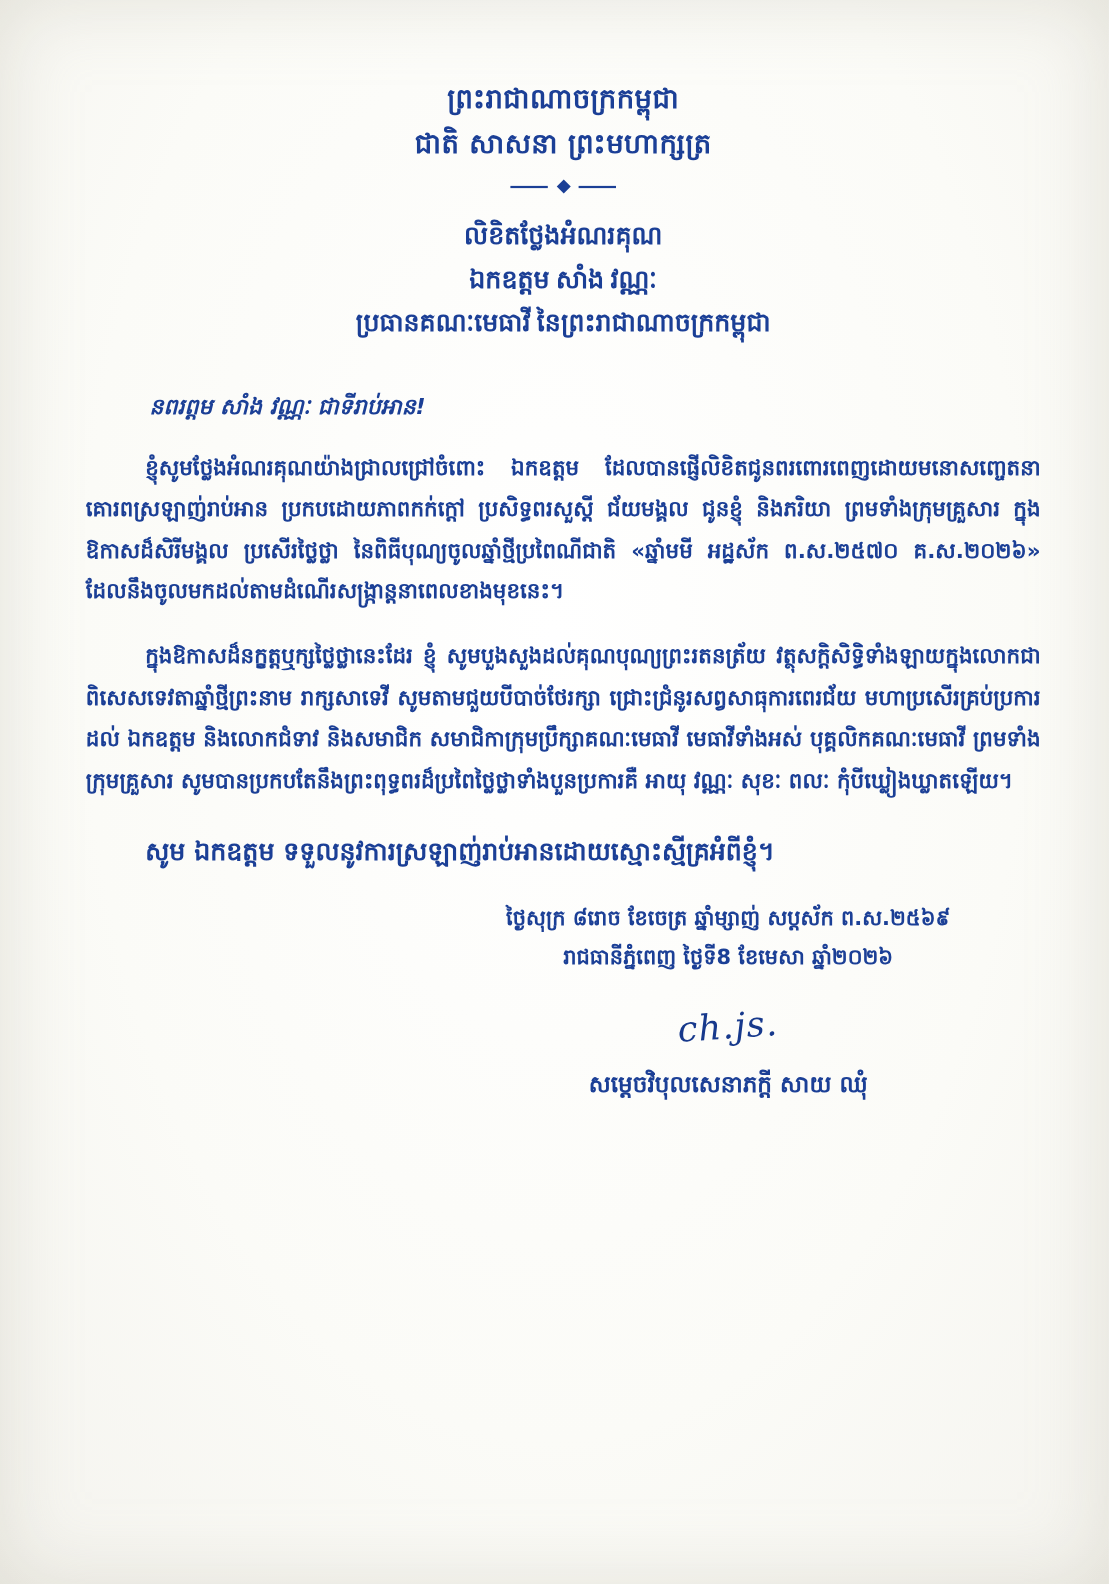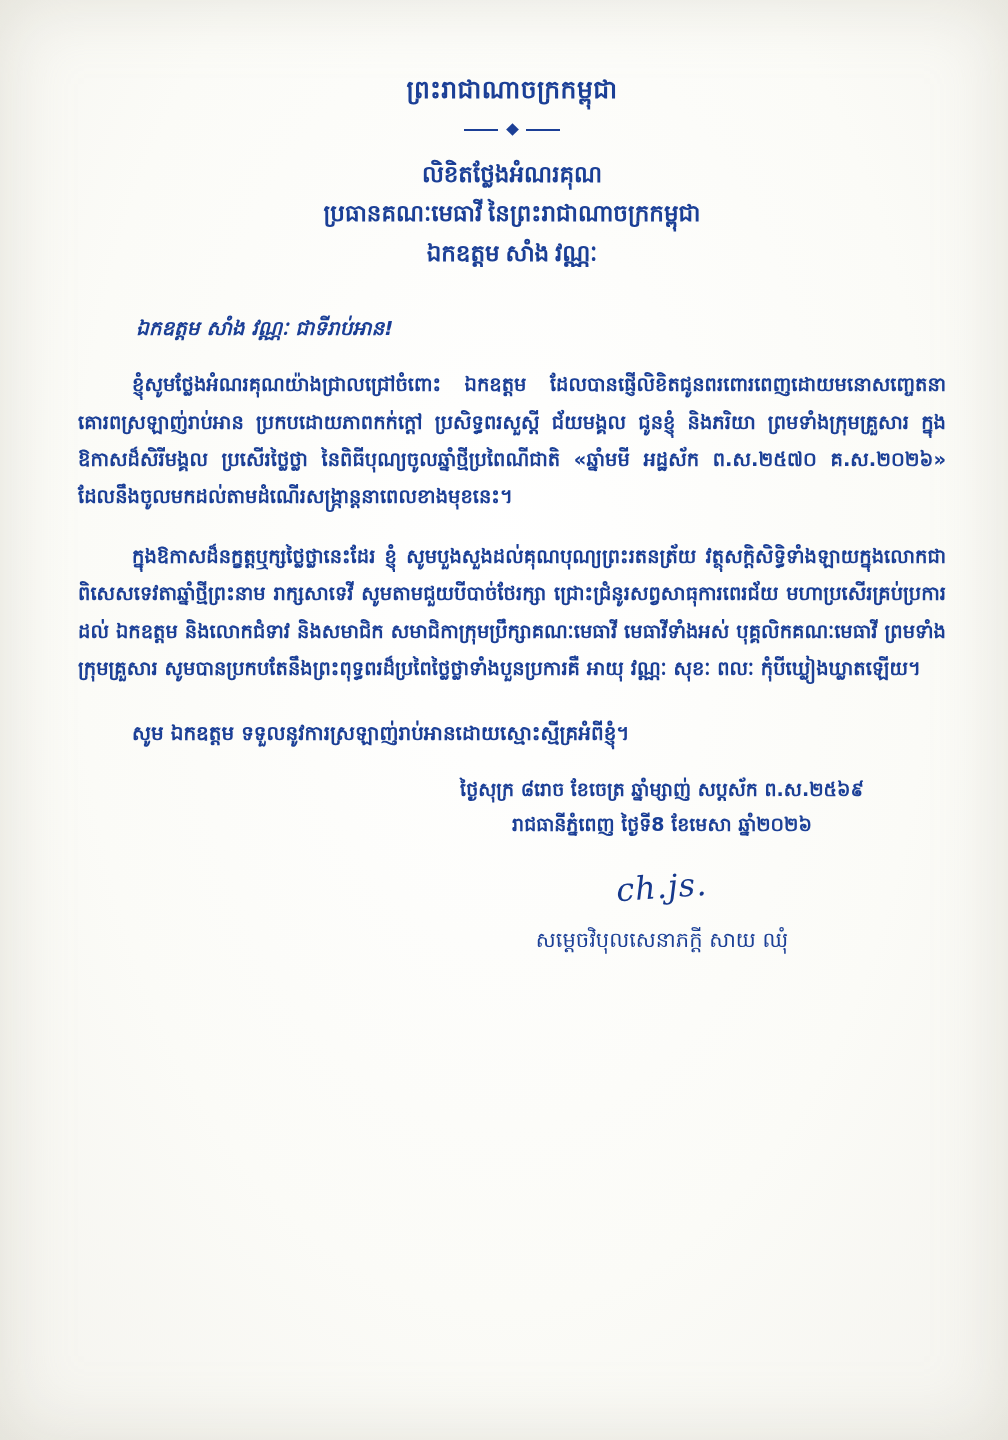--- a/index.html
+++ b/index.html
@@ -97,21 +97,21 @@
     margin-top: 22px;
     font-size: 19.5px;
     line-height: 1.92;
     text-align: justify;
     text-justify: inter-word;
     text-indent: 54px;
   }
 
   .closing {
     margin-top: 26px;
-    font-size: 20px;
+    font-size: 23px;
     line-height: 1.9;
     text-indent: 54px;
   }
 
   .date-block {
     margin-top: 20px;
     text-align: center;
     font-size: 19px;
     line-height: 1.85;
     padding-left: 300px;
@@ -127,48 +127,49 @@
     font-style: italic;
     font-size: 32px;
     color: #17398c;
     letter-spacing: 1px;
     transform: rotate(-4deg);
     display: inline-block;
   }
   .signer {
     margin-top: 18px;
     font-size: 21px;
-    font-weight: 400;
+    font-weight: 700;
     text-align: center;
     padding-left: 300px;
   }
 </style>
 </head>
 <body>
 
 <div class="page">
   <div class="content">
 
     <div class="center kh title-1">
       <div>ព្រះរាជាណាចក្រកម្ពុជា</div>
+      <div>ជាតិ សាសនា ព្រះមហាក្សត្រ</div>
     </div>
 
     <div class="divider">
       <span class="bar left"></span>
       <span class="diamond"></span>
       <span class="bar right"></span>
     </div>
 
     <div class="center kh title-2">
       <div>លិខិតថ្លែងអំណរគុណ</div>
+      <div>ឯកឧត្តម សាំង វណ្ណៈ</div>
       <div>ប្រធានគណៈមេធាវី នៃព្រះរាជាណាចក្រកម្ពុជា</div>
-      <div>ឯកឧត្តម សាំង វណ្ណៈ</div>
     </div>
 
-    <div class="kh salutation">ឯកឧត្តម សាំង វណ្ណៈ ជាទីរាប់អាន!</div>
+    <div class="kh salutation">នពរព្តម សាំង វណ្ណៈ ជាទីរាប់អាន!</div>
 
     <div class="kh para">ខ្ញុំសូមថ្លែងអំណរគុណយ៉ាងជ្រាលជ្រៅចំពោះ  ឯកឧត្តម  ដែលបានផ្ញើលិខិតជូនពរពោរពេញដោយមនោសញ្ចេតនាគោរពស្រឡាញ់រាប់អាន ប្រកបដោយភាពកក់ក្ដៅ ប្រសិទ្ធពរសួស្ដី ជ័យមង្គល ជូនខ្ញុំ និងភរិយា ព្រមទាំងក្រុមគ្រួសារ ក្នុងឱកាសដ៏សិរីមង្គល ប្រសើរថ្លៃថ្លា នៃពិធីបុណ្យចូលឆ្នាំថ្មីប្រពៃណីជាតិ «ឆ្នាំមមី អដ្ឋស័ក ព.ស.២៥៧០ គ.ស.២០២៦» ដែលនឹងចូលមកដល់តាមដំណើរសង្រ្កាន្តនាពេលខាងមុខនេះ។</div>
 
     <div class="kh para">ក្នុងឱកាសដ៏នក្ខត្តឬក្សថ្លៃថ្លានេះដែរ ខ្ញុំ សូមបួងសួងដល់គុណបុណ្យព្រះរតនត្រ័យ វត្ថុសក្តិសិទ្ធិទាំងឡាយក្នុងលោកជាពិសេសទេវតាឆ្នាំថ្មីព្រះនាម រាក្សសាទេវី សូមតាមជួយបីបាច់ថែរក្សា ជ្រោះជ្រំនូរសព្វសាធុការពេរជ័យ មហាប្រសើរគ្រប់ប្រការដល់ ឯកឧត្តម និងលោកជំទាវ និងសមាជិក សមាជិកាក្រុមប្រឹក្សាគណៈមេធាវី មេធាវីទាំងអស់ បុគ្គលិកគណៈមេធាវី ព្រមទាំងក្រុមគ្រួសារ សូមបានប្រកបតែនឹងព្រះពុទ្ធពរដ៏ប្រពៃថ្លៃថ្លាទាំងបួនប្រការគឺ អាយុ វណ្ណៈ សុខៈ ពលៈ កុំបីឃ្លៀងឃ្លាតឡើយ។</div>
 
     <div class="kh closing">សូម ឯកឧត្តម ទទួលនូវការស្រឡាញ់រាប់អានដោយស្មោះស្មីគ្រអំពីខ្ញុំ។</div>
 
     <div class="kh date-block">
       <div>ថ្ងៃសុក្រ ៨រោច ខែចេត្រ ឆ្នាំម្សាញ់ សប្តស័ក ព.ស.២៥៦៩</div>
       <div>រាជធានីភ្នំពេញ ថ្ងៃទី8 ខែមេសា ឆ្នាំ២០២៦</div>

